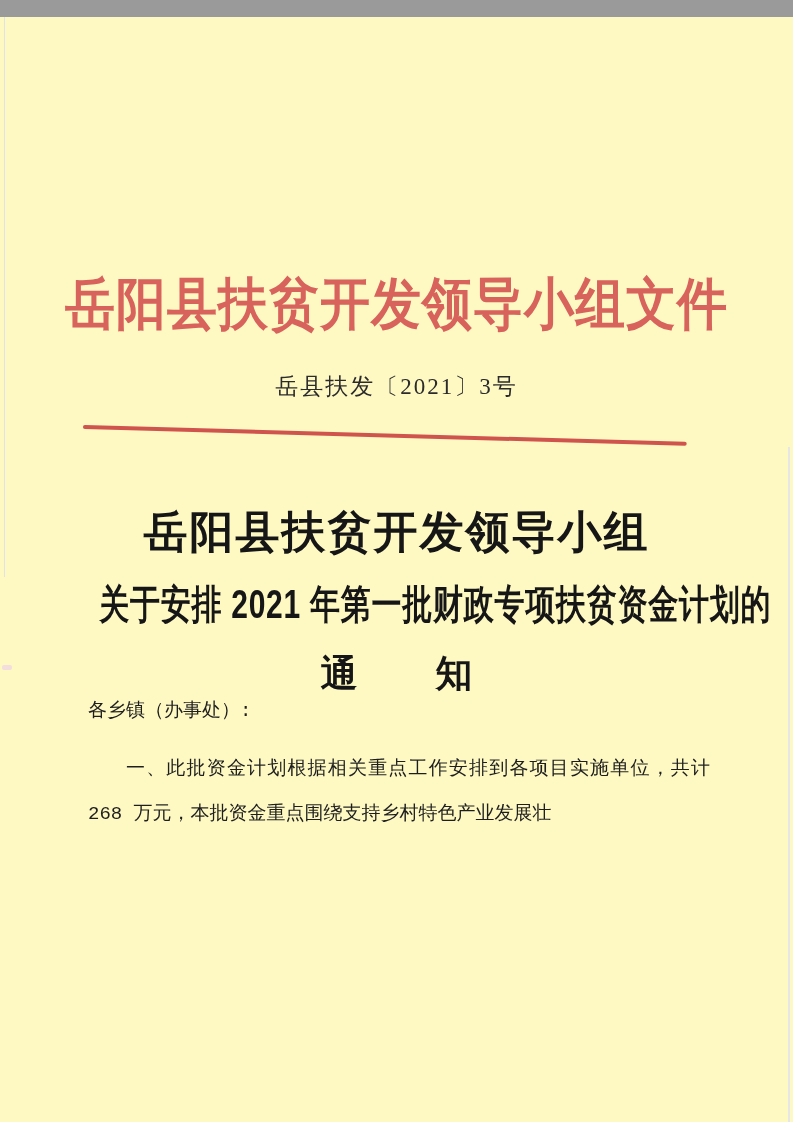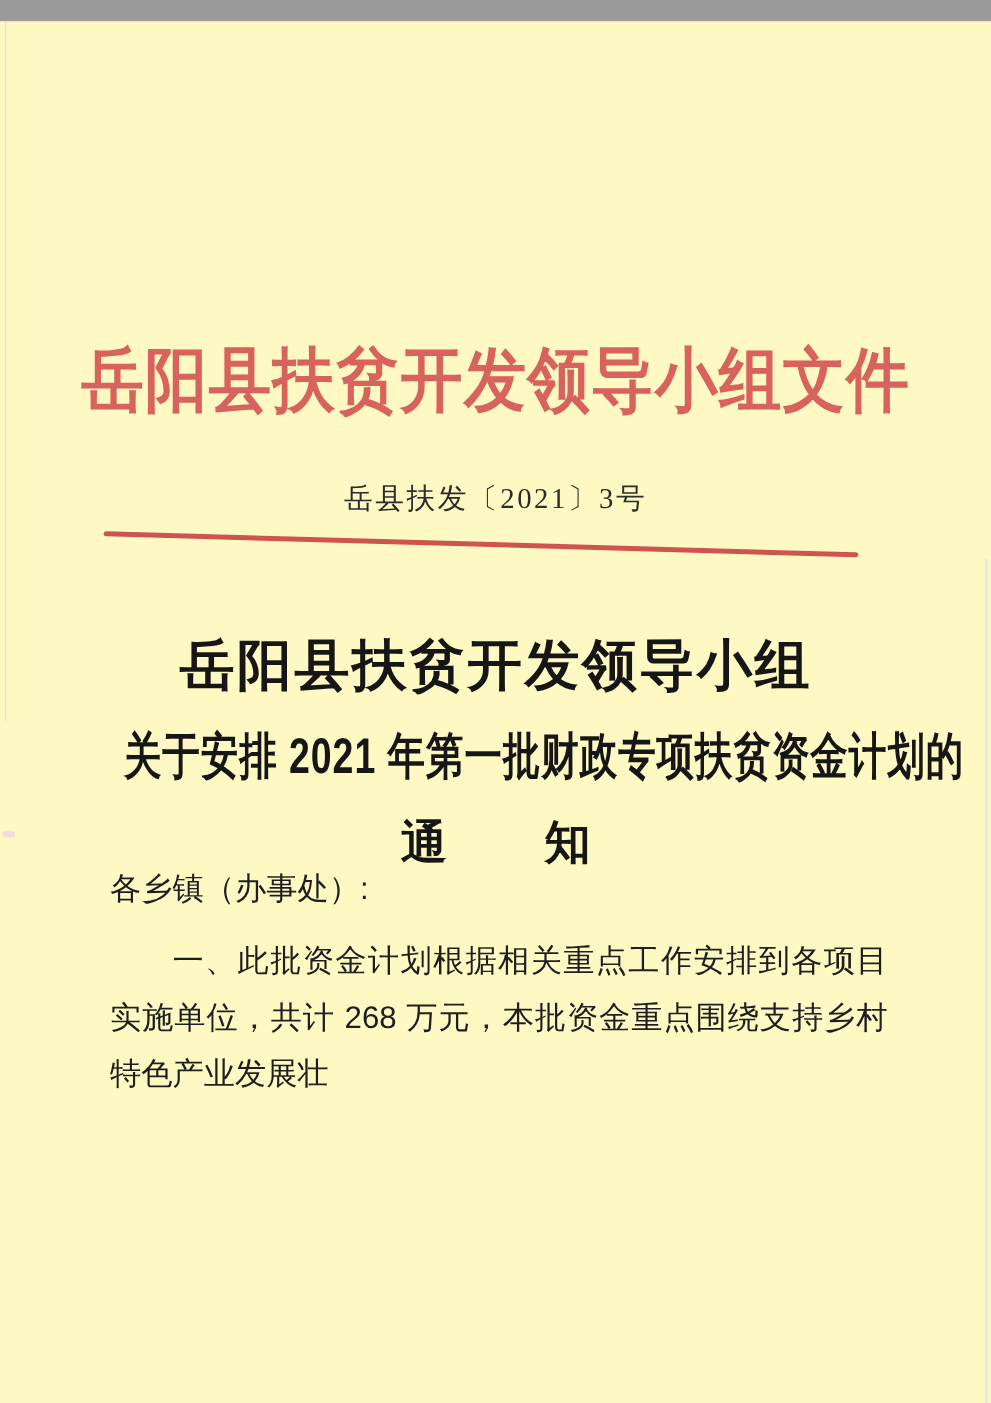--- a/index.html
+++ b/index.html
@@ -35,21 +35,21 @@
     text-align: center;
     font-family: "Liberation Serif", "DejaVu Serif", serif;
     font-weight: bold;
     font-size: 50px;
     letter-spacing: 1px;
     transform: scaleY(1.12);
     transform-origin: center top;
   }
   
   .doc-number {
-    position: absolute; top: 366px; left: 0; right: 0;
+    position: absolute; top: 354px; left: 0; right: 0;
     text-align: center;
     font-size: 23px;
     color: #2b2b2b;
     letter-spacing: 2px;
   }
   
   .red-line {
     position: absolute; top: 408px; left: 83px;
     width: 604px; height: 4px;
     transform: rotate(1.6deg);
@@ -77,24 +77,24 @@
     margin-top: 17px;
     font-size: 37px;
     display: flex;
     justify-content: center;
     gap: 78px;
   }
   
   .body-text {
     position: absolute; top: 672px; left: 88px;
     width: 622px;
-    font-size: 25px;
+    font-size: 19px;
     line-height: 45px;
     color: #1e1e1e;
-    font-family: Liberation Sans, sans-serif;
+    font-family: Liberation Mono, monospace;
   }
   .salutation { margin-bottom: 13px; }
   .body-text p {
     text-indent: 2em;
     text-align: justify;
     margin: 0;
   }
 </style>
 </head>
 <body>

